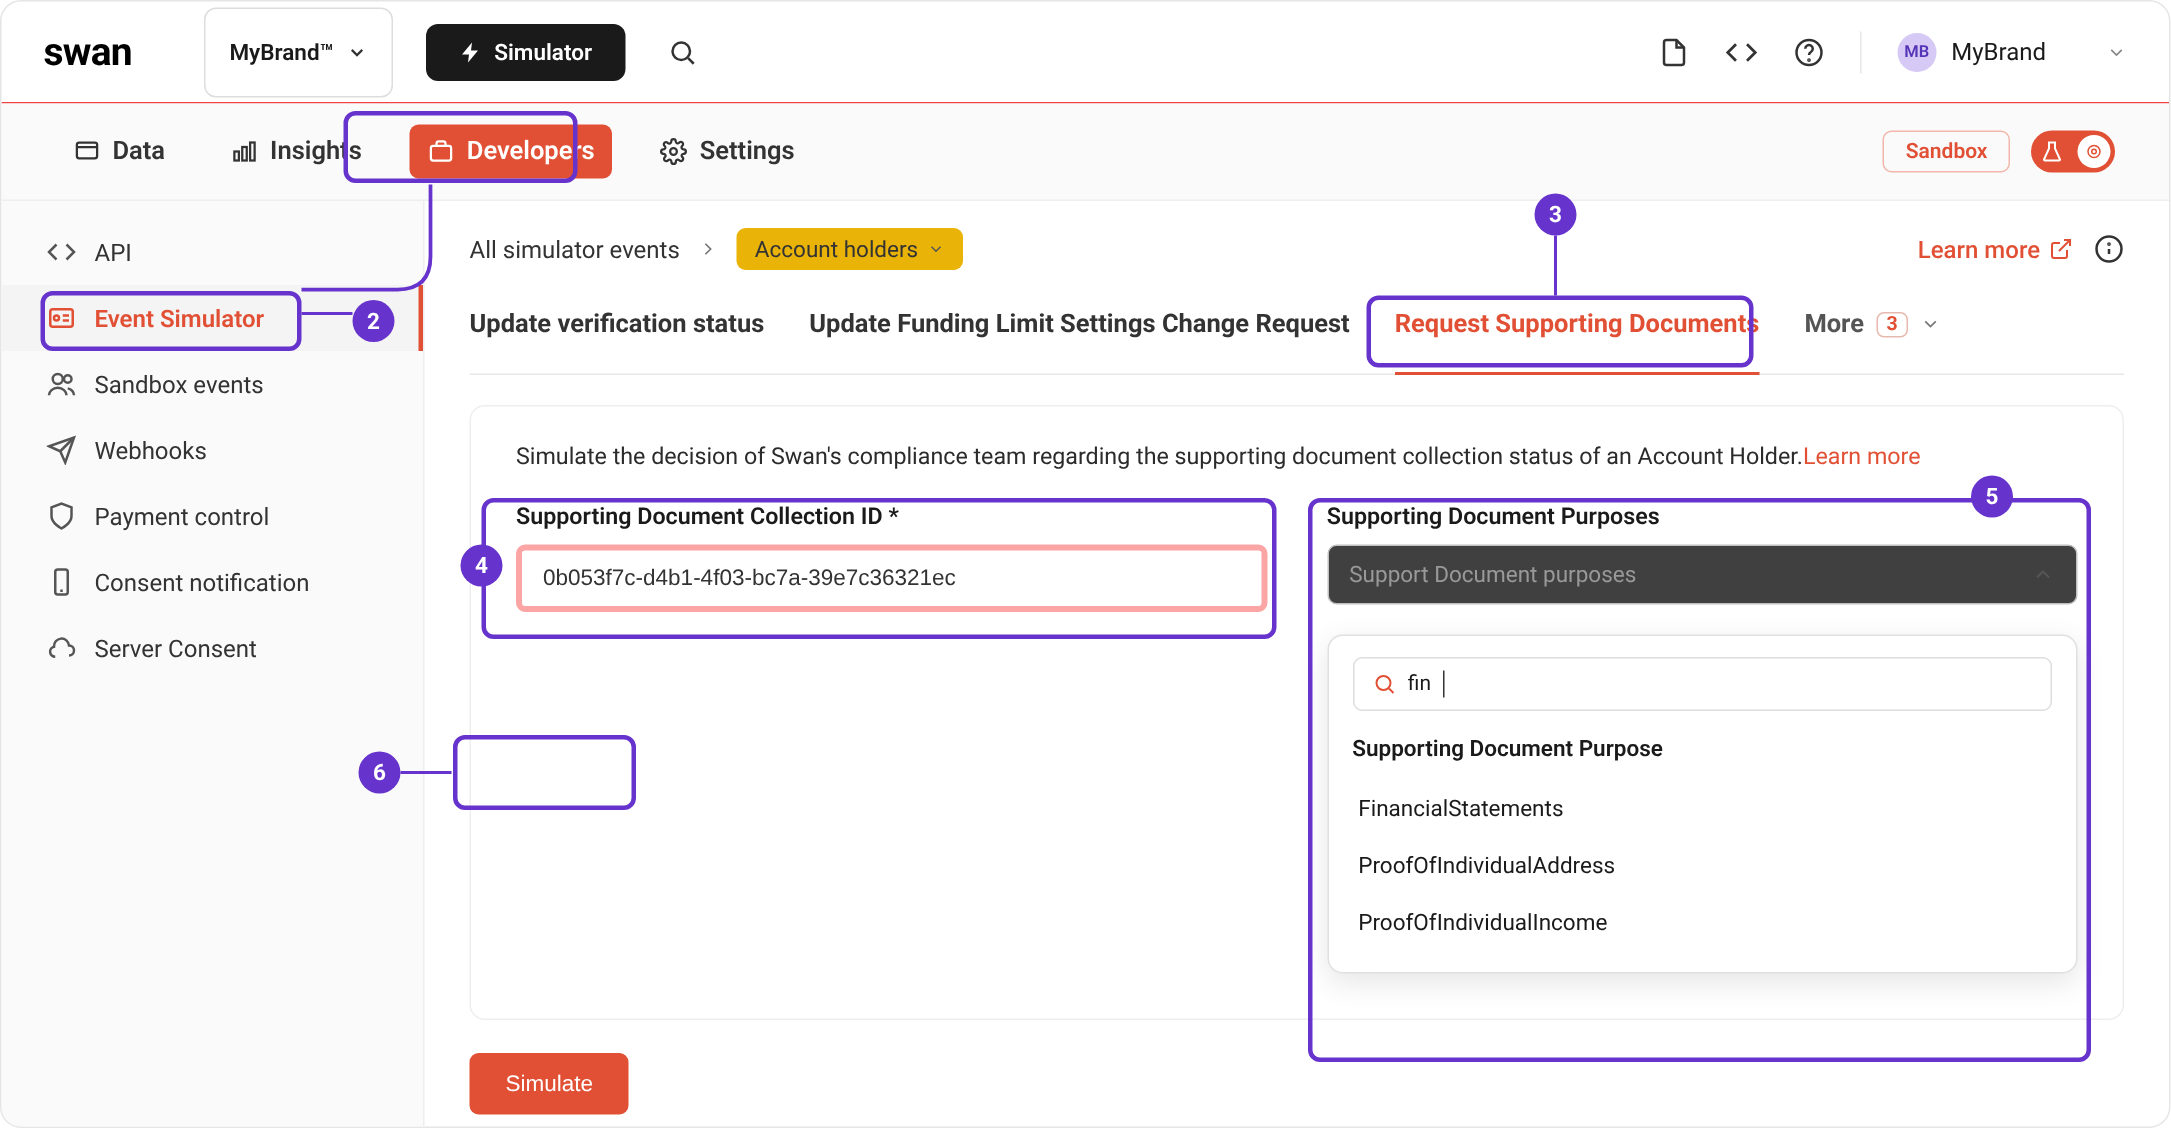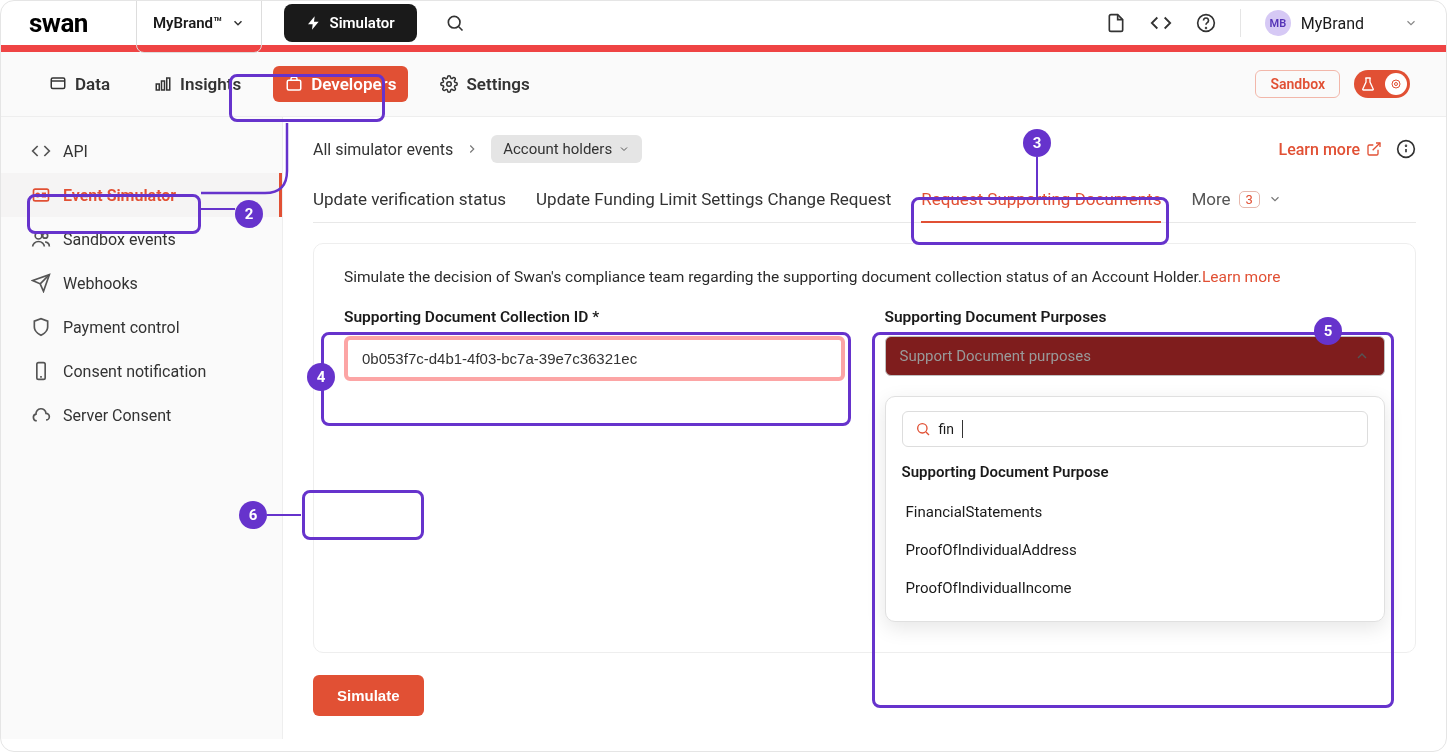--- a/index.html
+++ b/index.html
@@ -11,25 +11,25 @@
     width: 1447px;
     height: 752px;
     position: relative;
     overflow: hidden;
     border: 1px solid #e5e5e5;
     border-radius: 14px;
   }
 
   
   .header {
-    height: 51px;
+    height: 68px;
     display: flex;
     align-items: center;
     padding: 0 28px;
-    border-bottom: 7px solid #ef4444;
+    border-bottom: 1px solid #ef4444;
   }
   .logo { font-weight: 700; font-size: 26px; letter-spacing: -0.5px; color:#000; }
   .brand-select {
     margin-left: 48px;
     border: 1px solid #ddd;
     border-radius: 8px;
     padding: 20px 16px;
     font-weight: 600;
     font-size: 15px;
     display: flex;
@@ -116,30 +116,30 @@
   .side-item.active::after{
     content:"";position:absolute;right:0;top:0;bottom:0;width:3px;background:#e15034;
   }
 
   .main{flex:1;padding:18px 30px 0 30px;overflow:auto;}
   .breadcrumb{
     display:flex;align-items:center;gap:12px;font-size:16px;color:#333;
     margin-bottom:26px;
   }
   .breadcrumb .dropdown{
-    background:#e5e5e5;border-radius:6px;padding:5px 12px;display:flex;align-items:center;gap:6px;
+    background:#eab308;border-radius:6px;padding:5px 12px;display:flex;align-items:center;gap:6px;
     font-size:15px;cursor:pointer;
   }
   .bc-right{margin-left:auto;display:flex;align-items:center;gap:14px;}
   .learn-more{color:#e15034;font-weight:500;display:flex;align-items:center;gap:6px;cursor:pointer;}
 
   
   .tabs{display:flex;align-items:center;gap:30px;border-bottom:1px solid #e8e8e8;}
   .tab{
-    padding:0 0 12px 0;font-size:17px;font-weight:400;color:#333;cursor:pointer;
+    padding:0 0 22px 0;font-size:17px;font-weight:700;color:#333;cursor:pointer;
     border-bottom:2px solid transparent;margin-bottom:-1px;
   }
   .tab.active{color:#e15034;border-bottom-color:#e15034;}
   .tab.more{display:flex;align-items:center;gap:8px;color:#555;}
   .more-badge{border:1px solid #e7b8ad;color:#e15034;border-radius:5px;padding:0 6px;font-size:13px;}
 
   
   .panel{
     background:#fff;border:1px solid #eee;border-radius:10px;
     padding:24px 30px 30px 30px;margin-top:20px;
@@ -148,41 +148,41 @@
   .panel-desc a{color:#e15034;text-decoration:none;}
   .form-row{display:flex;gap:40px;}
   .form-col{flex:1;display:flex;flex-direction:column;gap:10px;}
   .form-label{font-size:15.5px;font-weight:600;}
   .text-input{
     border:4px solid #fca5a5;border-radius:6px;padding:10px 14px;font-size:15px;color:#333;width:100%;
     background:#fff;
   }
   .select-box{
     border:1px solid #c0c0c0;border-radius:6px;padding:10px 14px;font-size:15px;color:#999;
-    display:flex;align-items:center;justify-content:space-between;background:#7f1d1d;cursor:pointer;
+    display:flex;align-items:center;justify-content:space-between;background:#404040;cursor:pointer;
   }
 
   
   .dropdown-popup{
     margin-top:10px;border:1px solid #e0e0e0;border-radius:10px;box-shadow:0 6px 20px rgba(0,0,0,0.1);
     background:#fff;padding:14px 16px;
   }
   .search-box{
     border:1px solid #ddd;border-radius:6px;padding:8px 12px;display:flex;align-items:center;gap:8px;margin-bottom:16px;
     cursor:text;
   }
   .search-box input{
     border:none;outline:none;font-size:15px;flex:1;
   }
   .cursor-line{display:inline-block;border-right:1px solid #333;height:18px;vertical-align:middle;}
   .dd-group-label{font-size:15px;font-weight:600;margin-bottom:12px;}
   .dd-option{padding:10px 4px;font-size:15px;cursor:pointer;}
 
   .simulate-btn{
-    margin-top:22px;background:#e15034;color:#fff;font-weight:700;
+    margin-top:22px;background:#e15034;color:#fff;font-weight:400;
     padding:12px 24px;border-radius:6px;border:none;font-size:15px;cursor:pointer;
   }
 
   
   .anno{position:absolute;pointer-events:none;}
   .anno-box{border:3px solid #6633cc;border-radius:8px;}
   .anno-badge{
     width:28px;height:28px;border-radius:50%;background:#6633cc;color:#fff;
     display:flex;align-items:center;justify-content:center;font-weight:700;font-size:15px;
   }

